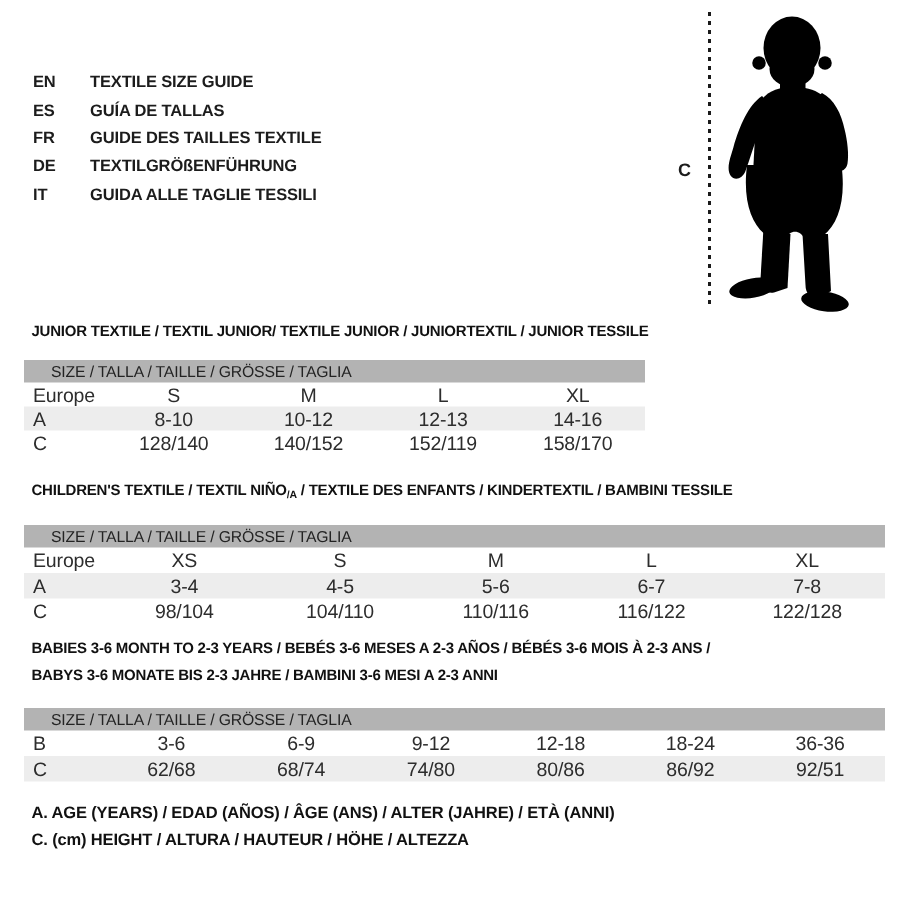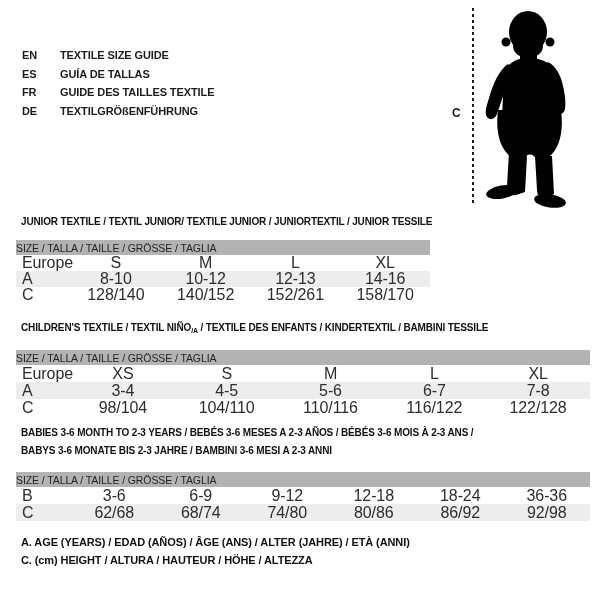--- a/index.html
+++ b/index.html
@@ -29,24 +29,24 @@
   #t2-title { left:21px; top:322px; }
   #t3-title { left:21px; top:424px; line-height:17.5px; }
 
   
   .size-table { box-sizing:border-box; }
   #t1 { left:16px; top:240px; width:414px; }
   #t2 { left:16px; top:350px; width:574px; }
   #t3 { left:16px; top:472px; width:574px; }
   .bar {
     background:#b3b3b3; height:15px; display:flex; align-items:center;
-    padding-left:0; font-size:10.5px; color:#232323; box-sizing:border-box;
+    padding-left:18px; font-size:10.5px; color:#232323; box-sizing:border-box;
     letter-spacing:-0.1px;
   }
-  .trow { display:flex; align-items:center; font-size:16px; color:#2d2d2d; letter-spacing:-0.1px; }
+  .trow { display:flex; align-items:center; font-size:13px; color:#2d2d2d; letter-spacing:-0.1px; }
   #t1 .trow { height:16px; }
   #t2 .trow, #t3 .trow { height:17px; }
   .trow.gray { background:#ededed; }
   .tlabel { width:55px; padding-left:6px; box-sizing:border-box; }
   .tcell { flex:1; text-align:center; }
 
   
   .footnotes { left:21px; top:534px; font-size:11px; font-weight:bold; line-height:17.6px; letter-spacing:-0.1px; color:#111; white-space:nowrap; }
 </style>
 </head>
@@ -61,20 +61,24 @@
     <span class="lang-code">ES</span>
     <span class="lang-title">GUÍA DE TALLAS</span>
   </div>
   <div class="lang-row">
     <span class="lang-code">FR</span>
     <span class="lang-title">GUIDE DES TAILLES TEXTILE</span>
   </div>
   <div class="lang-row">
     <span class="lang-code">DE</span>
     <span class="lang-title">TEXTILGRÖßENFÜHRUNG</span>
+  </div>
+  <div class="lang-row">
+    <span class="lang-code">IT</span>
+    <span class="lang-title">GUIDA ALLE TAGLIE TESSILI</span>
   </div>
 </div>
 
 <div class="abs fig-line"></div>
 <div class="abs fig-label">C</div>
 <svg class="abs fig-svg" width="100" height="205" viewBox="0 0 100 205" aria-hidden="true">
   <g fill="#000000">
 
     <ellipse cx="48" cy="26" rx="19" ry="21"></ellipse>
     <circle cx="26" cy="36" r="4.5"></circle>
@@ -112,21 +116,21 @@
     <span class="tlabel">A</span>
     <span class="tcell">8-10</span>
     <span class="tcell">10-12</span>
     <span class="tcell">12-13</span>
     <span class="tcell">14-16</span>
   </div>
   <div class="trow">
     <span class="tlabel">C</span>
     <span class="tcell">128/140</span>
     <span class="tcell">140/152</span>
-    <span class="tcell">152/261</span>
+    <span class="tcell">152/119</span>
     <span class="tcell">158/170</span>
   </div>
 </div>
 
 <div id="t2-title" class="abs sec-title"><span>CHILDREN'S TEXTILE / TEXTIL NIÑO</span><span class="subscr">/A</span><span> / TEXTILE DES ENFANTS / KINDERTEXTIL / BAMBINI TESSILE</span></div>
 <div id="t2" class="abs size-table">
   <div class="bar">SIZE / TALLA / TAILLE / GRÖSSE / TAGLIA</div>
   <div class="trow">
     <span class="tlabel">Europe</span>
     <span class="tcell">XS</span>
@@ -168,20 +172,20 @@
     <span class="tcell">18-24</span>
     <span class="tcell">36-36</span>
   </div>
   <div class="trow gray">
     <span class="tlabel">C</span>
     <span class="tcell">62/68</span>
     <span class="tcell">68/74</span>
     <span class="tcell">74/80</span>
     <span class="tcell">80/86</span>
     <span class="tcell">86/92</span>
-    <span class="tcell">92/98</span>
+    <span class="tcell">92/51</span>
   </div>
 </div>
 
 <div class="abs footnotes">
   <div>A. AGE (YEARS) / EDAD (AÑOS) / ÂGE (ANS) / ALTER (JAHRE) / ETÀ (ANNI)</div>
   <div>C. (cm) HEIGHT / ALTURA / HAUTEUR / HÖHE / ALTEZZA</div>
 </div>
 
 </body></html>

